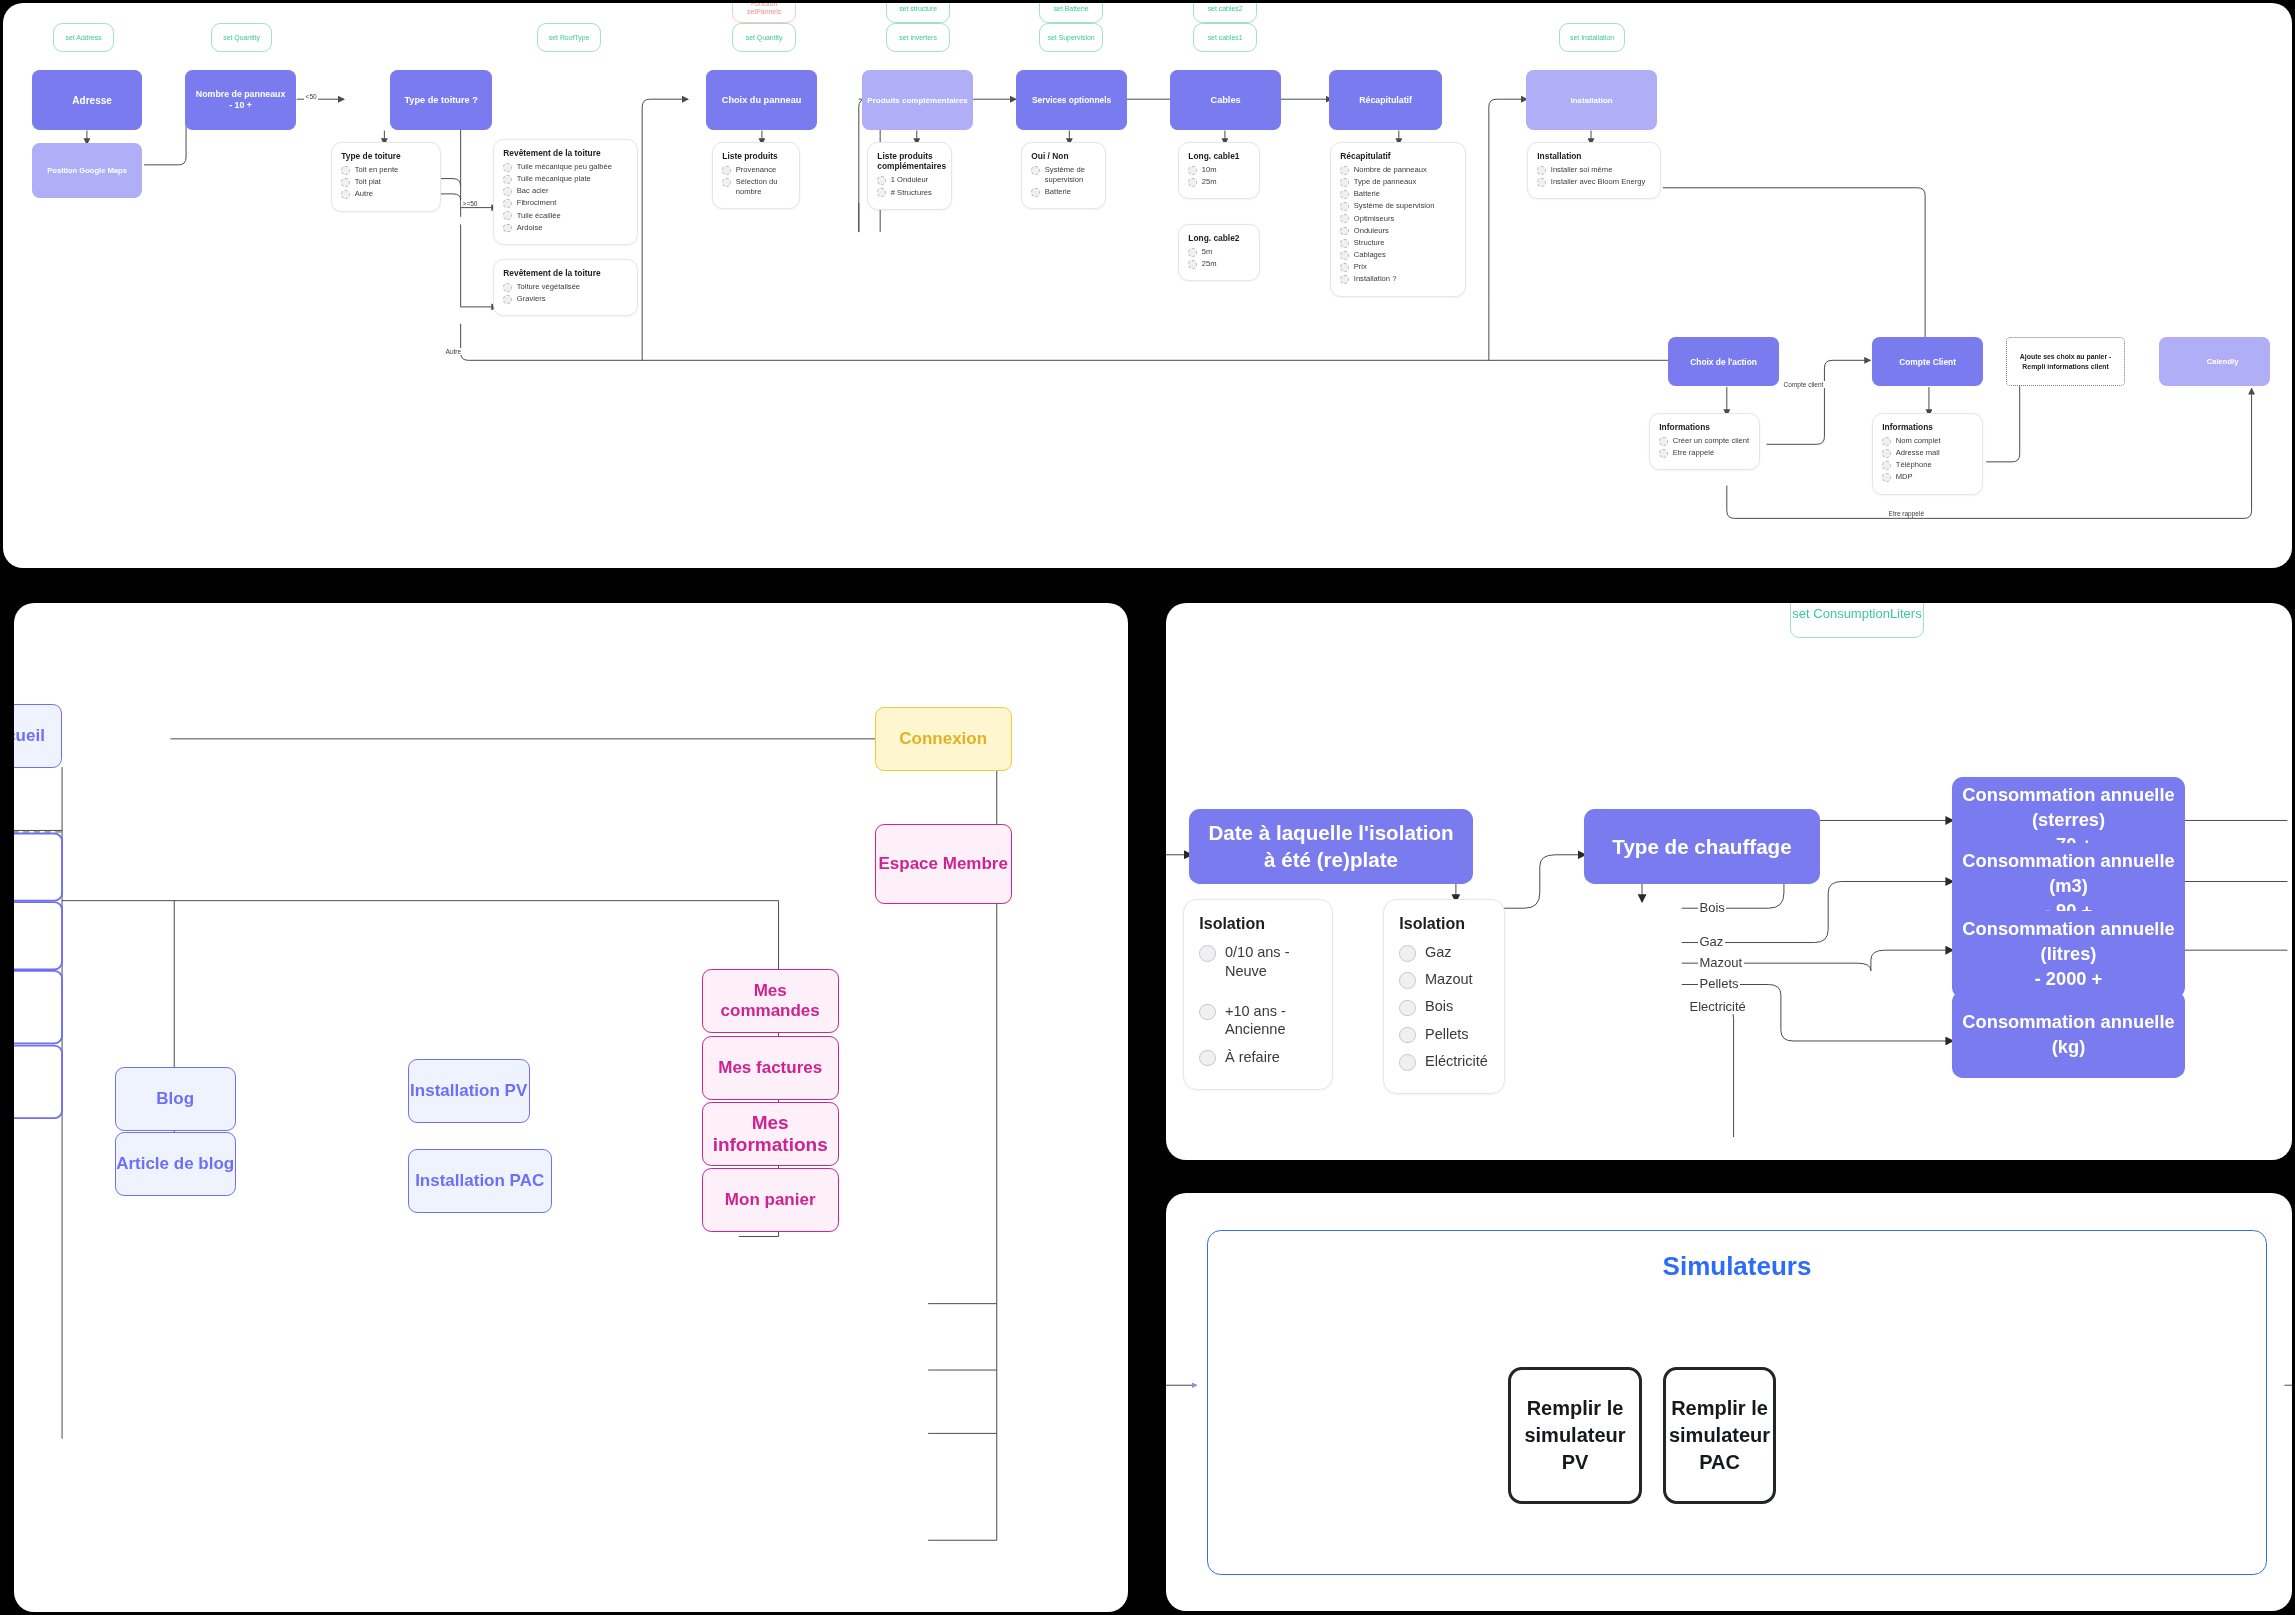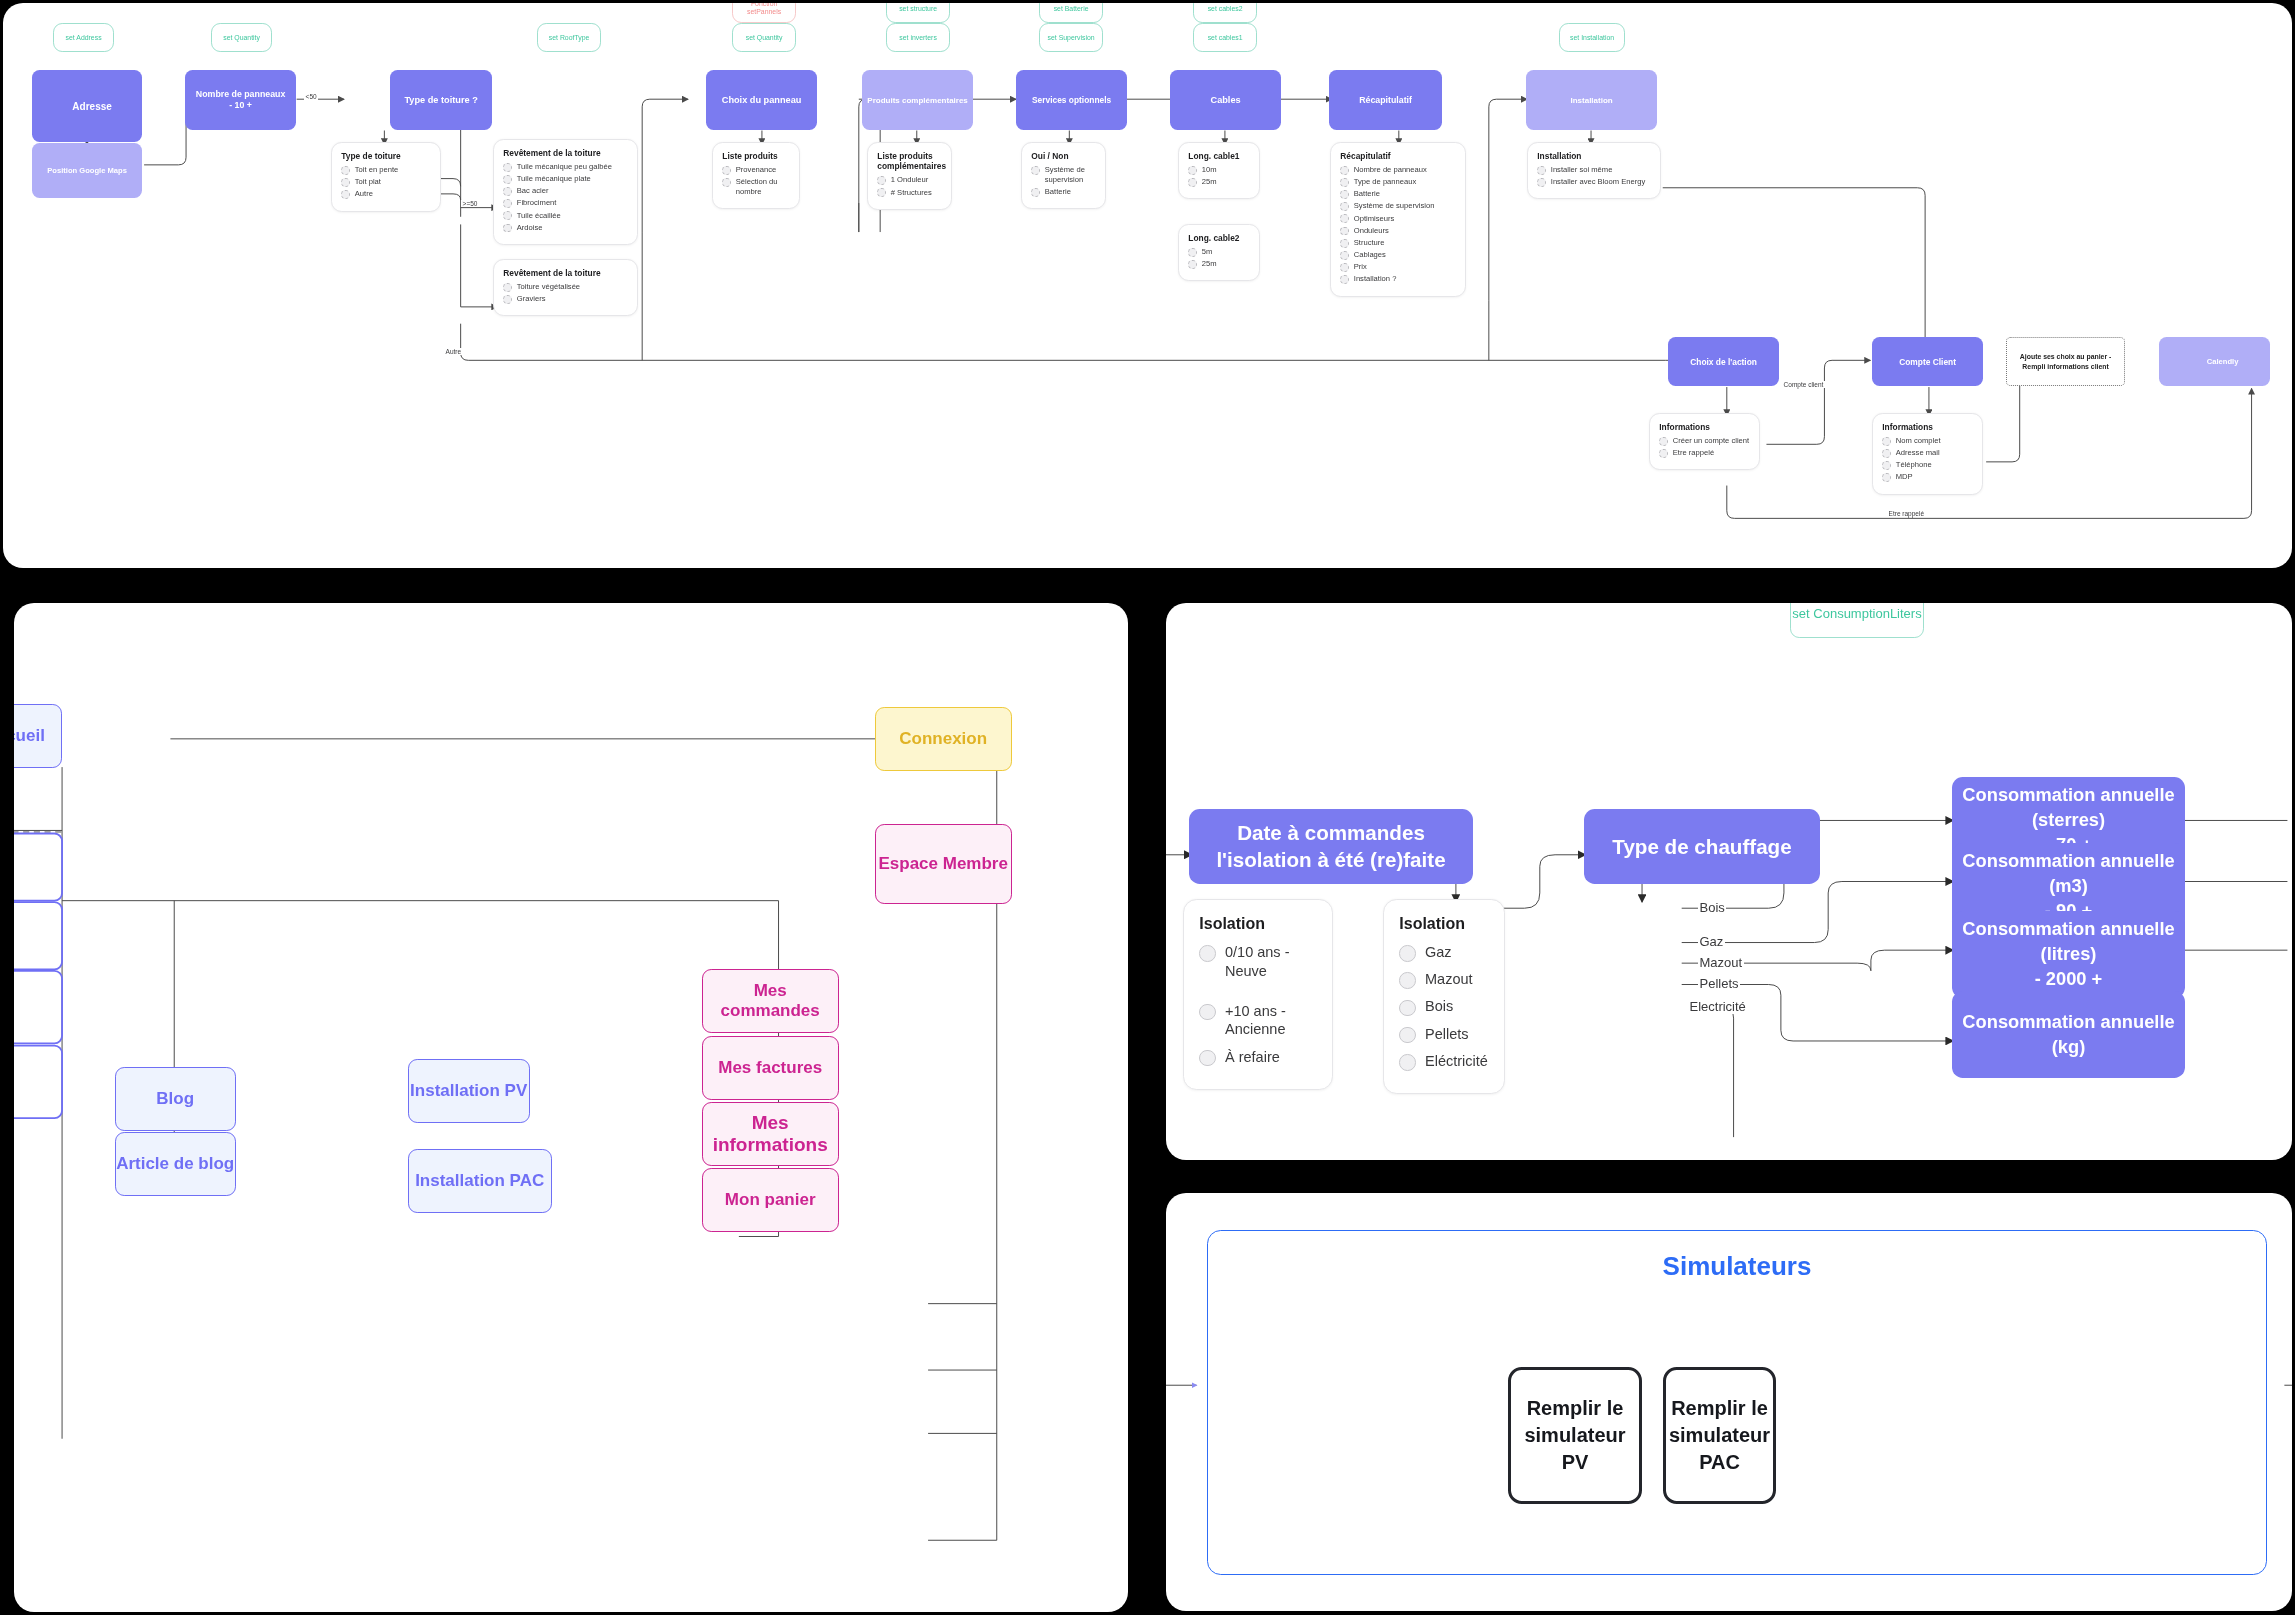--- a/index.html
+++ b/index.html
@@ -131,21 +131,21 @@
     <div class="node n-fn" style="left:729px;top:-9.2px;width:64px;height:29px;font-size:6.9px;line-height:1.15;white-space:pre-line;">Fonction setPannels</div>
     <div class="node n-setter" style="left:729px;top:20px;width:64px;height:29px;font-size:6.9px;">set Quantity</div>
     <div class="node n-setter" style="left:883px;top:-9.2px;width:64px;height:29px;font-size:6.9px;">set structure</div>
     <div class="node n-setter" style="left:883px;top:20px;width:64px;height:29px;font-size:6.9px;">set inverters</div>
     <div class="node n-setter" style="left:1036px;top:-9.2px;width:64px;height:29px;font-size:6.9px;">set Batterie</div>
     <div class="node n-setter" style="left:1036px;top:20px;width:64px;height:29px;font-size:6.9px;">set Supervision</div>
     <div class="node n-setter" style="left:1190px;top:-9.2px;width:64px;height:29px;font-size:6.9px;">set cables2</div>
     <div class="node n-setter" style="left:1190px;top:20px;width:64px;height:29px;font-size:6.9px;">set cables1</div>
     <div class="node n-setter" style="left:1556px;top:20px;width:66px;height:29px;font-size:6.9px;">set Installation</div>
 
-    <div class="node n-purple" style="left:29px;top:67px;width:110px;height:72px;font-size:10px;padding-left:10px;">Adresse</div>
+    <div class="node n-purple" style="left:29px;top:67px;width:110px;height:60px;font-size:10px;padding-left:10px;">Adresse</div>
     <div class="node n-purple-lt" style="left:29px;top:140px;width:110px;height:55px;font-size:7.6px;">Position Google Maps</div>
     <div class="node n-purple" style="left:182px;top:67px;width:111px;height:60px;font-size:8.8px;white-space:pre-line;line-height:1.3;">Nombre de panneaux
 - 10 +</div>
     <div class="node n-purple" style="left:339px;top:67px;width:102px;height:60px;font-size:9.2px;margin-left:48px;">Type de toiture ?</div>
     <div class="node n-purple" style="left:703px;top:67px;width:111px;height:60px;font-size:9.2px;">Choix du panneau</div>
     <div class="node n-purple-lt" style="left:859px;top:67px;width:111px;height:60px;font-size:8px;">Produits complémentaires</div>
     <div class="node n-purple" style="left:1013px;top:67px;width:111px;height:60px;font-size:8.4px;">Services optionnels</div>
     <div class="node n-purple" style="left:1167px;top:67px;width:111px;height:60px;font-size:9.2px;">Cables</div>
     <div class="node n-purple" style="left:1326px;top:67px;width:113px;height:60px;font-size:8.8px;">Récapitulatif</div>
     <div class="node n-purple-lt" style="left:1523px;top:67px;width:131px;height:60px;font-size:8px;">Installation</div>
@@ -478,21 +478,21 @@
       <path d="M676 472 L700 472" stroke="#2a2a2a" stroke-width="2.2"></path>
       <path d="M676 500 L700 500" stroke="#2a2a2a" stroke-width="2.2"></path>
 
       <path d="M1312 285 L1470 285" stroke="#2a2a2a" stroke-width="2.2"></path>
       <path d="M1312 365 L1470 365" stroke="#2a2a2a" stroke-width="2.2"></path>
       <path d="M1312 455 L1470 455" stroke="#2a2a2a" stroke-width="2.2"></path>
     </svg>
 
     <div class="node n-setter" style="left:624px;top:-12.2px;width:134px;height:47px;font-size:13px;line-height:1.25;">set ConsumptionLiters</div>
 
-    <div class="node n-purple" style="left:23px;top:206px;width:284px;height:75px;font-size:20.6px;line-height:1.3;padding:0 12.2px;border-radius:10.7px;">Date à commandes l'isolation à été (re)faite</div>
+    <div class="node n-purple" style="left:23px;top:206px;width:284px;height:75px;font-size:20.6px;line-height:1.3;padding:0 12.2px;border-radius:10.7px;">Date à laquelle l'isolation à été (re)plate</div>
 
     <div class="node n-purple" style="left:418px;top:206px;width:236px;height:75px;font-size:20.6px;border-radius:10.7px;">Type de chauffage</div>
 
     <div class="node n-purple" style="left:786px;top:174px;width:233px;height:87px;font-size:18.3px;line-height:1.35;white-space:pre-line;border-radius:10.7px;">Consommation annuelle (sterres)
 - 70 +</div>
     <div class="node n-purple" style="left:786px;top:240px;width:233px;height:87px;font-size:18.3px;line-height:1.35;white-space:pre-line;border-radius:10.7px;">Consommation annuelle (m3)
 - 90 +</div>
     <div class="node n-purple" style="left:786px;top:308px;width:233px;height:87px;font-size:18.3px;line-height:1.35;white-space:pre-line;border-radius:10.7px;">Consommation annuelle (litres)
 - 2000 +</div>
     <div class="node n-purple" style="left:786px;top:388px;width:233px;height:87px;font-size:18.3px;line-height:1.35;white-space:pre-line;border-radius:10.7px;">Consommation annuelle (kg)</div>

